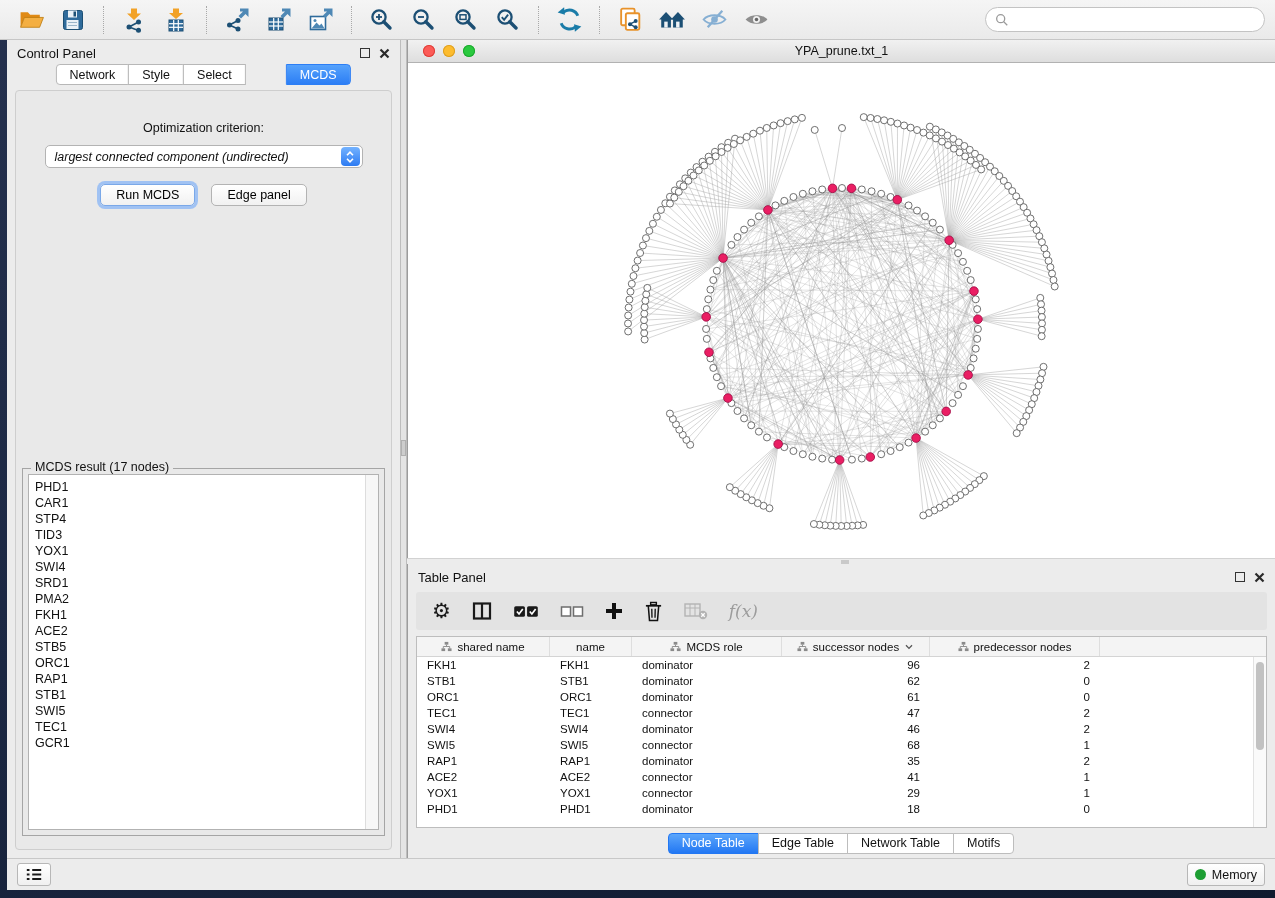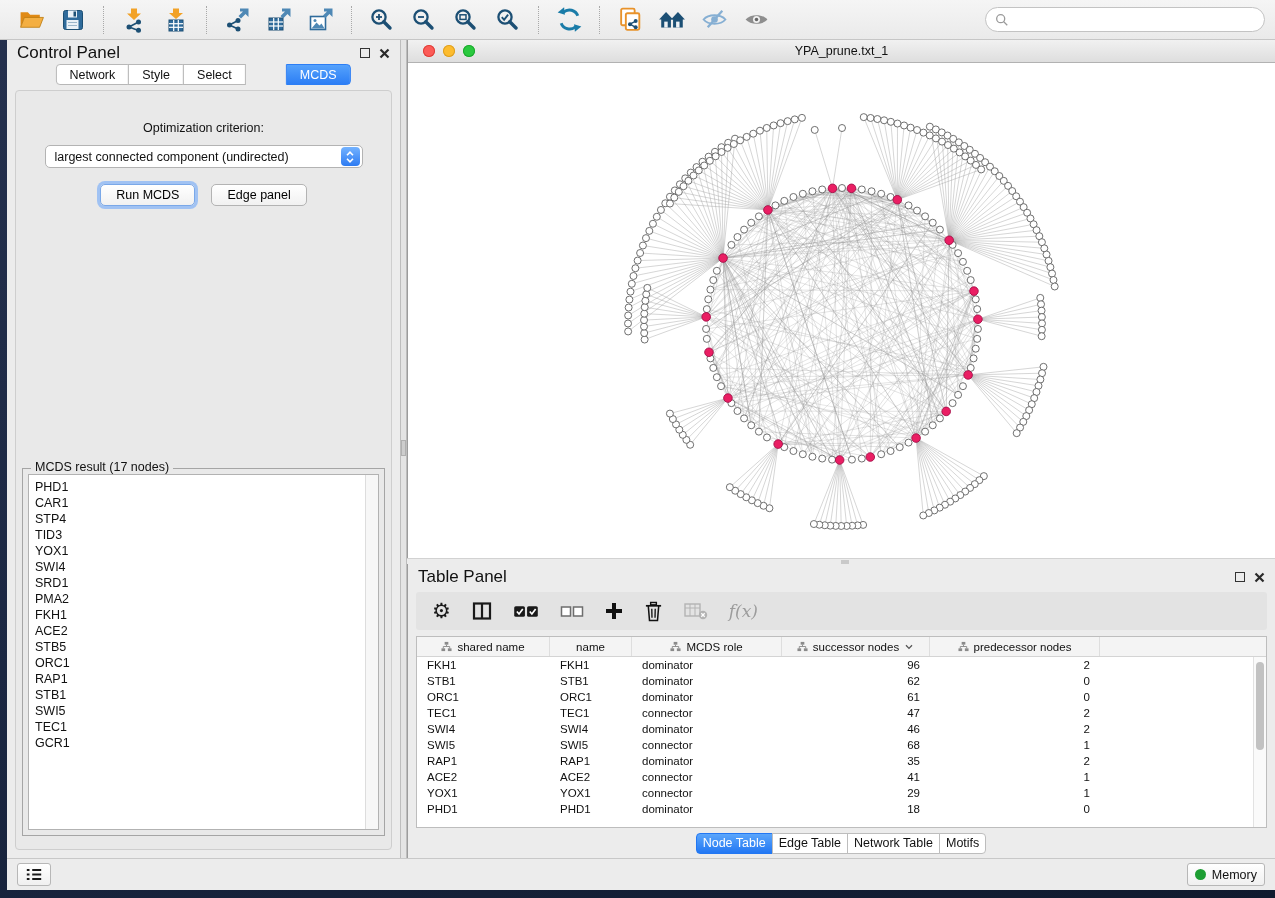--- a/index.html
+++ b/index.html
@@ -16,34 +16,34 @@
   .tb-btn{width:36px;height:32px;display:flex;align-items:center;justify-content:center;margin:0 3px;border-radius:4px;}
   .tb-sep{width:0;height:28px;border-left:1px dotted #a9a9a9;margin:0 9px;}
   .tb-search{margin-left:auto;width:280px;height:25px;background:#fff;border:1px solid #c3c3c3;
     border-radius:13px;display:flex;align-items:center;padding:0 9px;gap:5px;}
   .tb-search input{border:none;outline:none;flex:1;font-size:12px;background:transparent;font-family:inherit;}
   
   .app{position:absolute;left:7px;top:40px;width:1268px;height:850px;background:#ececec;display:flex;flex-direction:column;}
   .app-main{display:flex;height:818px;}
   
   .control-panel{width:393px;background:#ececec;position:relative;flex:none;}
-  .panel-header{height:26px;display:flex;align-items:center;padding:0 10px;font-size:17px;}
+  .panel-header{height:26px;display:flex;align-items:center;padding:0 10px;font-size:13px;}
   .win-btns{margin-left:auto;display:flex;align-items:center;gap:9px;}
   .wb-square{width:10px;height:10px;border:1.6px solid #333;display:inline-block;}
   .cp-tabs{position:absolute;top:24px;left:50%;transform:translateX(-50%);display:flex;z-index:3;}
   .cp-tab{height:21px;padding:0 13px;background:#fff;border:1px solid #b7b7b7;font-size:12.5px;
     display:flex;align-items:center;margin-left:-1px;}
   .cp-tab:first-child{border-radius:4px 0 0 4px;}
   .cp-tab:last-child{border-radius:0 4px 4px 0;}
   .cp-tab.active{background:linear-gradient(#55a2fc,#2c7ef5);border-color:#2c7ef5;color:#fff;margin-left:40px;}
   .cp-content{position:absolute;left:8px;right:8px;top:50px;bottom:8px;background:#e9e9e9;
     border:1px solid #cecece;border-radius:4px;}
   .opt-label{margin-top:30px;text-align:center;font-size:12.5px;}
   .opt-select{margin:10px auto 0;width:318px;height:23px;background:#fff;border:1px solid #b3b3b3;
-    border-radius:5px;display:flex;align-items:center;overflow:hidden;}
+    border-radius:5px;display:flex;align-items:center;overflow:hidden;font-style:italic;}
   .opt-select-text{flex:1;padding:0 9px;font-size:12.5px;white-space:nowrap;}
   .opt-stepper{width:19px;height:19px;margin:2px 2px 2px 0;border-radius:4px;
     background:linear-gradient(#74b3ff,#2d7bf2);display:flex;align-items:center;justify-content:center;}
   .btn-row{margin-top:16px;display:flex;justify-content:center;gap:16px;}
   .btn{height:22px;padding:0 15px;background:linear-gradient(#ffffff,#f1f1f1);border:1px solid #b3b3b3;
     border-radius:5px;font-size:12.5px;display:flex;align-items:center;font-family:inherit;}
   .btn.focus-ring{box-shadow:0 0 0 3px rgba(100,162,252,.55);border-color:#7aa8e8;}
   .fieldset{position:absolute;left:6px;right:6px;top:377px;bottom:13px;border:1px solid #a5a5a5;padding-left:19px;}
   .fieldset-legend{position:absolute;top:-9px;left:8px;background:#e9e9e9;padding:0 4px;font-size:12.5px;}
   .mcds-list{position:absolute;inset:5px;background:#fff;border:1px solid #b2b2b2;display:flex;overflow:hidden;}
@@ -78,21 +78,21 @@
   .thead{display:flex;height:20px;background:#f4f4f4;border-bottom:1px solid #d4d4d4;padding-right:13px;}
   .th{display:flex;align-items:center;justify-content:center;gap:5px;font-size:11.5px;
     border-right:1px solid #dedede;flex:none;white-space:nowrap;}
   .th.fill{flex:1;border-right:none;}
   .tr{display:flex;height:16px;align-items:center;}
   .td{font-size:11.5px;padding:0 10px;white-space:nowrap;flex:none;}
   .td.num{text-align:right;}
   .tscroll{position:absolute;right:0;top:20px;bottom:0;width:13px;background:#fafafa;border-left:1px solid #e2e2e2;}
   .tthumb{position:absolute;top:5px;left:2px;width:8px;height:88px;background:#c2c2c2;border-radius:4px;}
   .tp-tabs{height:30px;display:flex;align-items:center;justify-content:center;flex:none;}
-  .tp-tab{height:21px;padding:0 6px;font-size:12.5px;background:#fff;border:1px solid #bdbdbd;
+  .tp-tab{height:21px;padding:0 13px;font-size:12.5px;background:#fff;border:1px solid #bdbdbd;
     margin-left:-1px;display:flex;align-items:center;}
   .tp-tab:first-child{border-radius:4px 0 0 4px;}
   .tp-tab:last-child{border-radius:0 4px 4px 0;}
   .tp-tab.active{background:linear-gradient(#5ba6fb,#2277f3);border-color:#2277f3;color:#fff;}
   
   .status-bar{height:32px;background:#ececec;border-top:1px solid #c8c8c8;display:flex;align-items:center;
     justify-content:space-between;padding:0 10px;flex:none;}
   .sb-btn{height:23px;border:1px solid #b7b7b7;background:linear-gradient(#fff,#f0f0f0);border-radius:3px;
     display:flex;align-items:center;gap:6px;padding:0 7px;font-size:12.5px;}
   .mem-dot{width:11px;height:11px;border-radius:50%;background:#1d9e33;}

